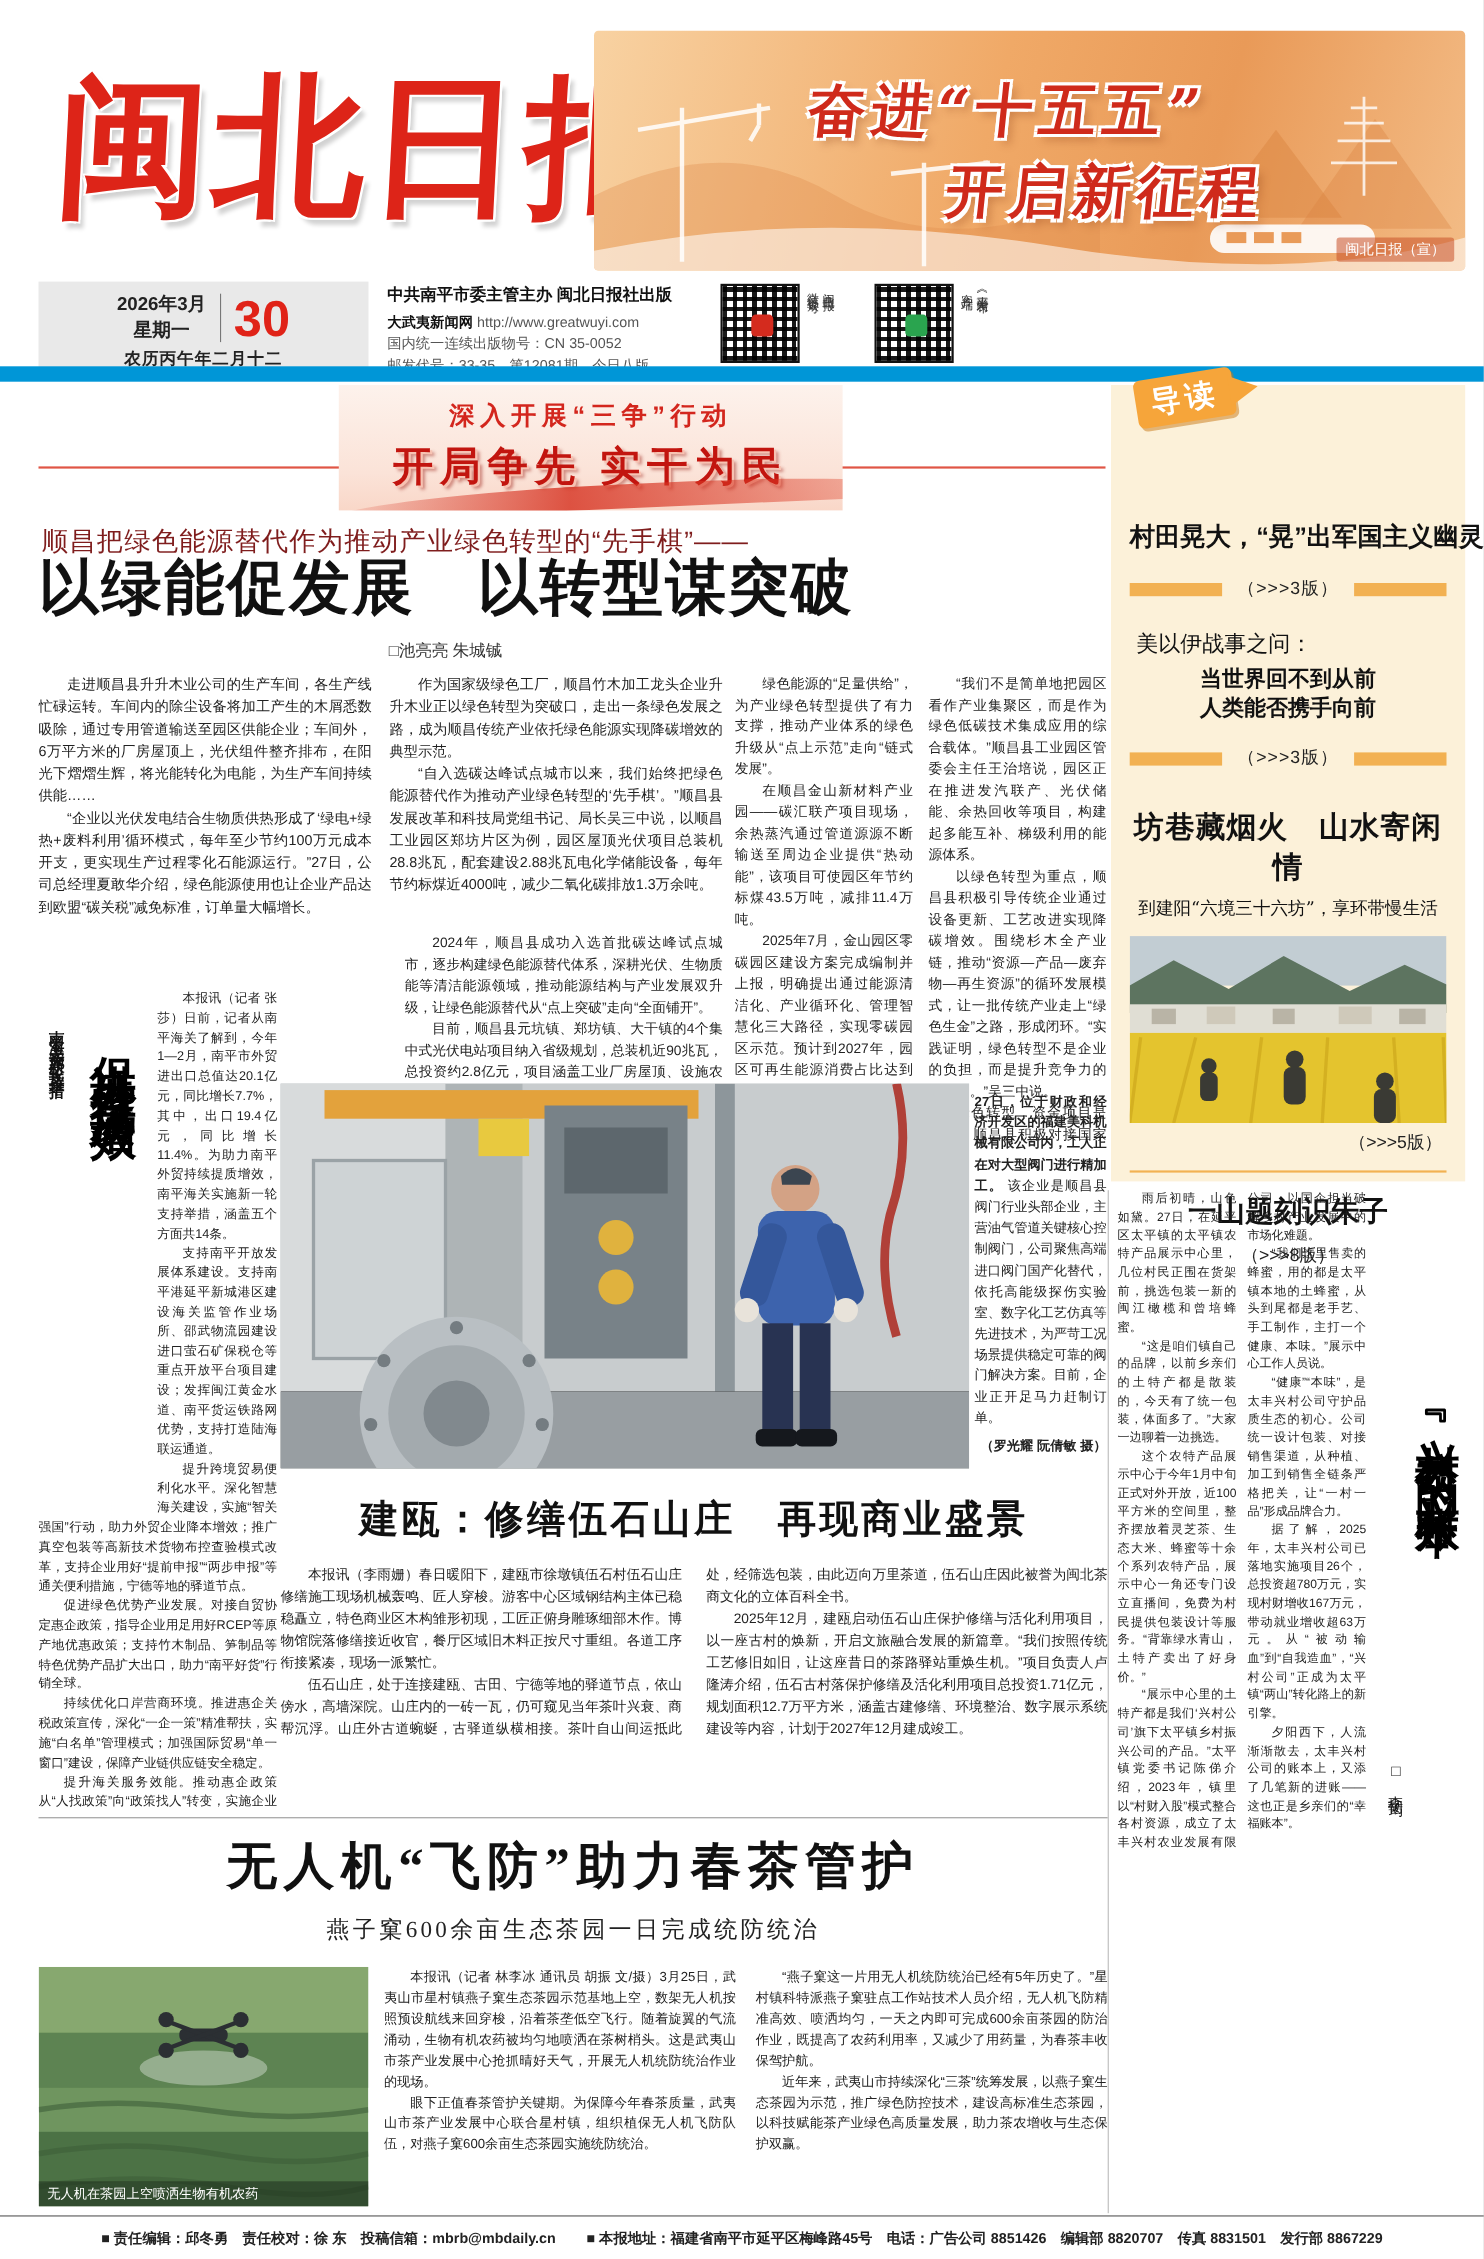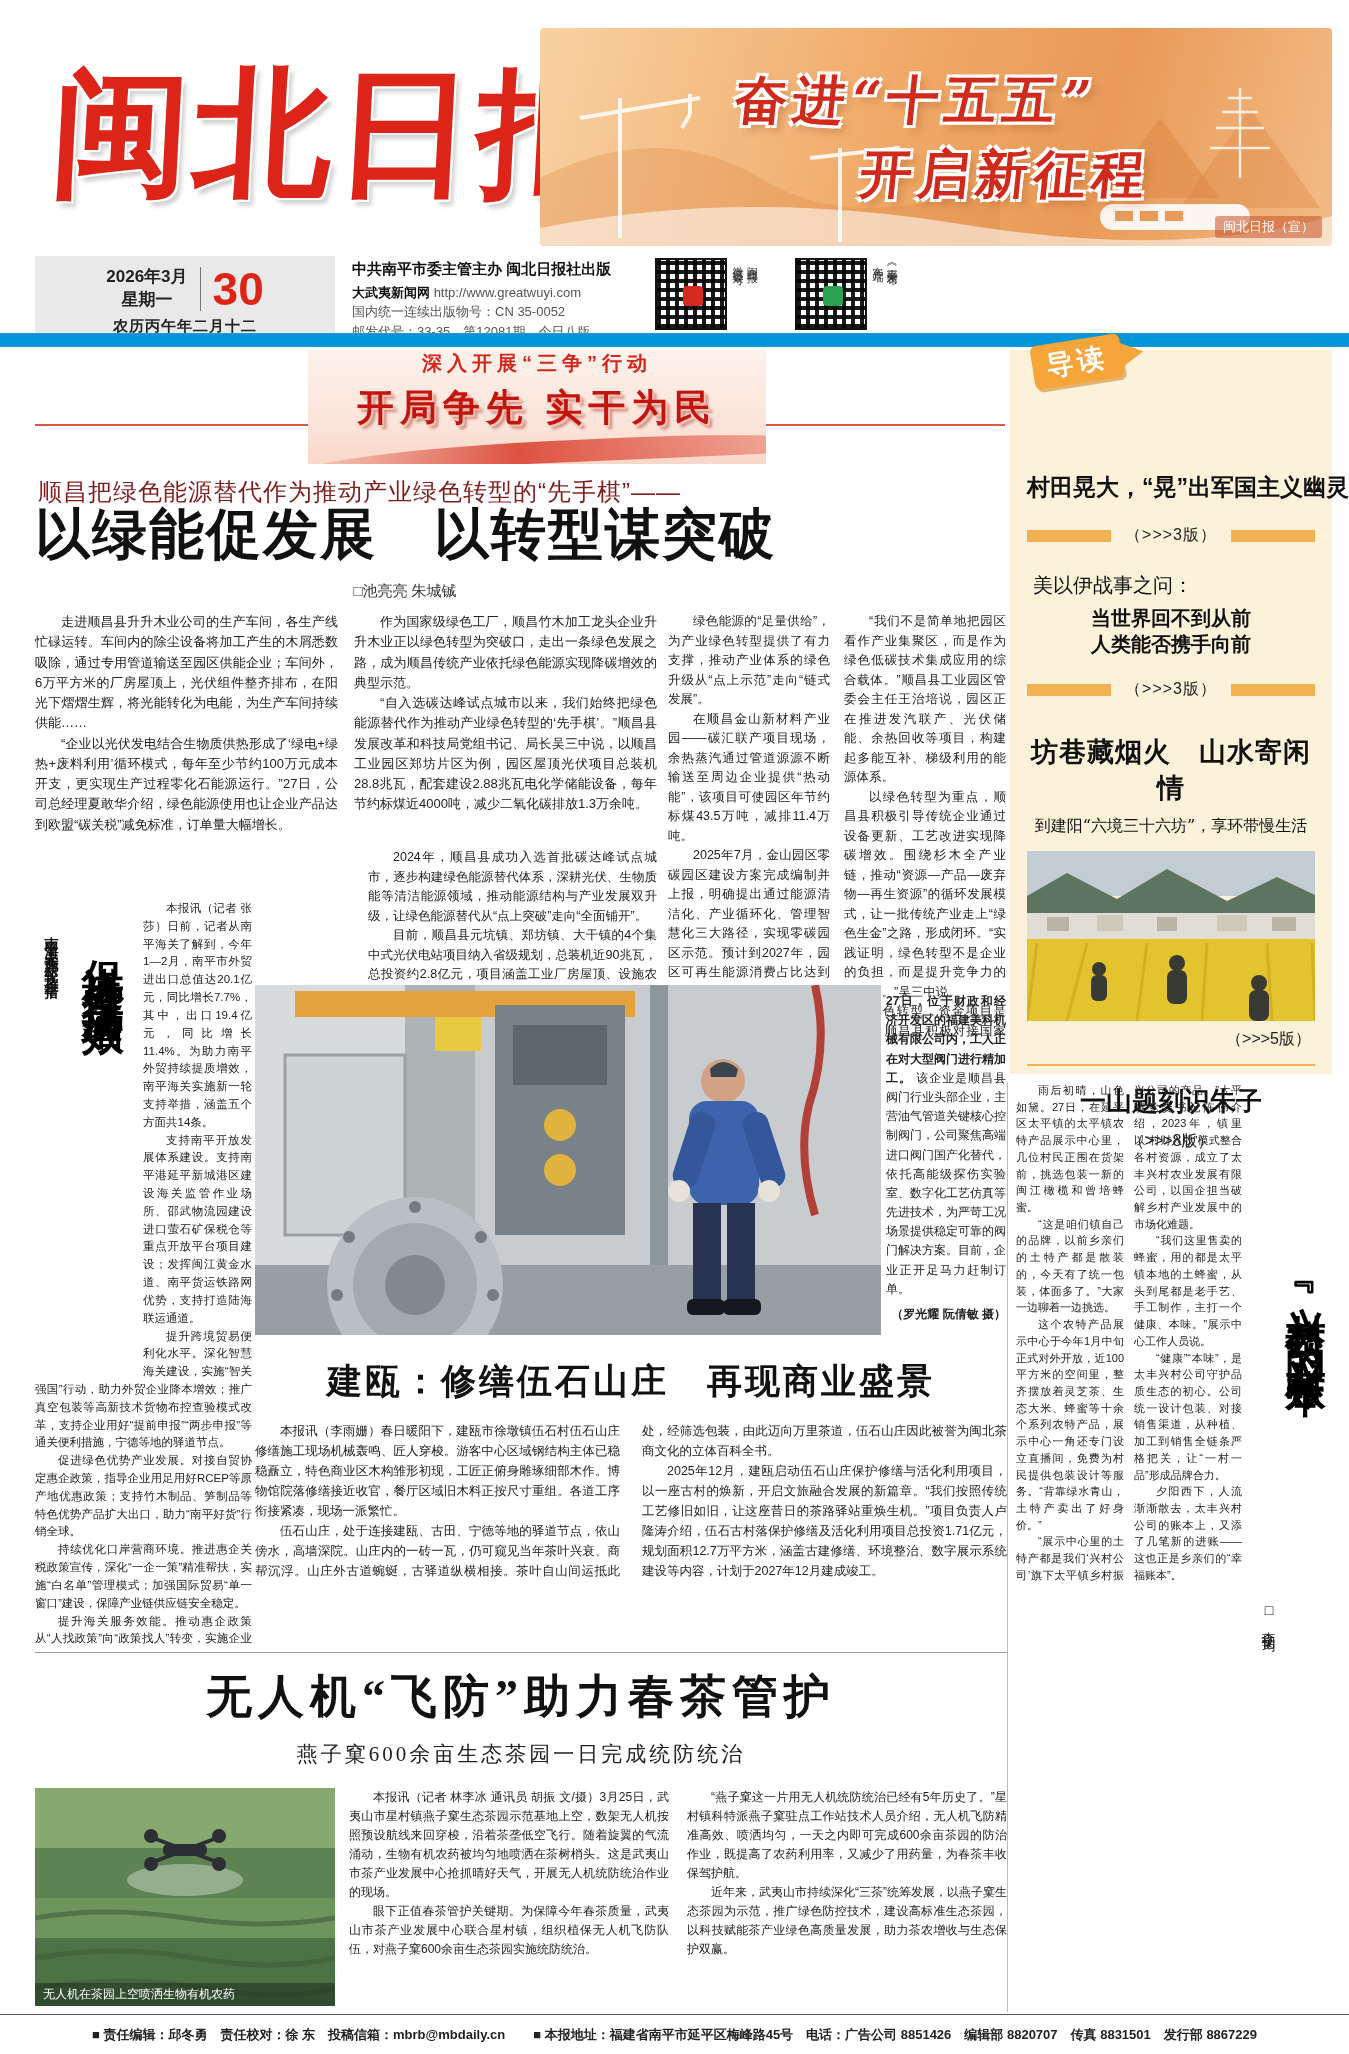--- a/index.html
+++ b/index.html
@@ -62,21 +62,21 @@
 
   #blue-bar { left:0; top:333px; width:1349px; height:14px; background:#0096d7; }
 
   
   #red-rule { left:35px; top:424px; width:970px; height:2px; background:#e05545; }
   #campaign {
     left:308px; top:350px; width:458px; height:114px; overflow:hidden;
     background:linear-gradient(180deg,#fdf2ec 0%,#fbe3d8 70%,#f9d7c8 100%);
     text-align:center;
   }
-  #campaign-l1 { font-size:20px; font-weight:bold; color:#d3261d; letter-spacing:5px; }
+  #campaign-l1 { margin-top:12px; font-size:23px; font-weight:bold; color:#d3261d; letter-spacing:5px; }
   #campaign-l2 { margin-top:6px; font-size:37px; font-weight:900; color:#c2150f; letter-spacing:6px;
     text-shadow:2px 2px 0 #f7c2b2, 4px 4px 3px rgba(150,20,10,.45); }
   #campaign .swoosh { position:absolute; left:-10px; bottom:2px; width:120%; height:22px;
     background:linear-gradient(90deg, rgba(214,48,31,.05), rgba(214,48,31,.8) 40%, rgba(230,90,60,.25));
     transform:skewY(-2.5deg); border-radius:50% 40% 0 0 / 100% 80% 0 0; }
 
   
   #lead-kicker { left:38px; top:476px; font-size:24px; color:#7f1d1d; letter-spacing:1px; }
   #lead-headline { left:35px; top:498px; width:740px; text-align:center; font-size:55px; font-weight:900;
     color:#111; letter-spacing:2px; white-space:nowrap; }
@@ -424,20 +424,21 @@
 
   <div id="col-rule" class="abs"></div>
   <div id="xingcun" class="abs">
     <div class="x-body">
         <p>雨后初晴，山色如黛。27日，在延平区太平镇的太平镇农特产品展示中心里，几位村民正围在货架前，挑选包装一新的闽江橄榄和曾培蜂蜜。</p>
         <p>“这是咱们镇自己的品牌，以前乡亲们的土特产都是散装的，今天有了统一包装，体面多了。”大家一边聊着一边挑选。</p>
         <p>这个农特产品展示中心于今年1月中旬正式对外开放，近100平方米的空间里，整齐摆放着灵芝茶、生态大米、蜂蜜等十余个系列农特产品，展示中心一角还专门设立直播间，免费为村民提供包装设计等服务。“背靠绿水青山，土特产卖出了好身价。”</p>
         <p>“展示中心里的土特产都是我们‘兴村公司’旗下太平镇乡村振兴公司的产品。”太平镇党委书记陈俤介绍，2023年，镇里以“村财入股”模式整合各村资源，成立了太丰兴村农业发展有限公司，以国企担当破解乡村产业发展中的市场化难题。</p>
         <p>“我们这里售卖的蜂蜜，用的都是太平镇本地的土蜂蜜，从头到尾都是老手艺、手工制作，主打一个健康、本味。”展示中心工作人员说。</p>
         <p>“健康”“本味”，是太丰兴村公司守护品质生态的初心。公司统一设计包装、对接销售渠道，从种植、加工到销售全链条严格把关，让“一村一品”形成品牌合力。</p>
+        <p>据了解，2025年，太丰兴村公司已落地实施项目26个，总投资超780万元，实现村财增收167万元，带动就业增收超63万元。从“被动输血”到“自我造血”，“兴村公司”正成为太平镇“两山”转化路上的新引擎。</p>
         <p>夕阳西下，人流渐渐散去，太丰兴村公司的账本上，又添了几笔新的进账——这也正是乡亲们的“幸福账本”。</p>
       </div>
     <div class="x-strip">
       <div id="x-author">□李韧筠</div>
       <div id="x-title">『兴村公司』的『兴村账本』</div>
     </div>
   </div>
 
   <div id="footer" class="abs">
     <span>■ 责任编辑：邱冬勇　责任校对：徐 东　投稿信箱：mbrb@mbdaily.cn</span>

